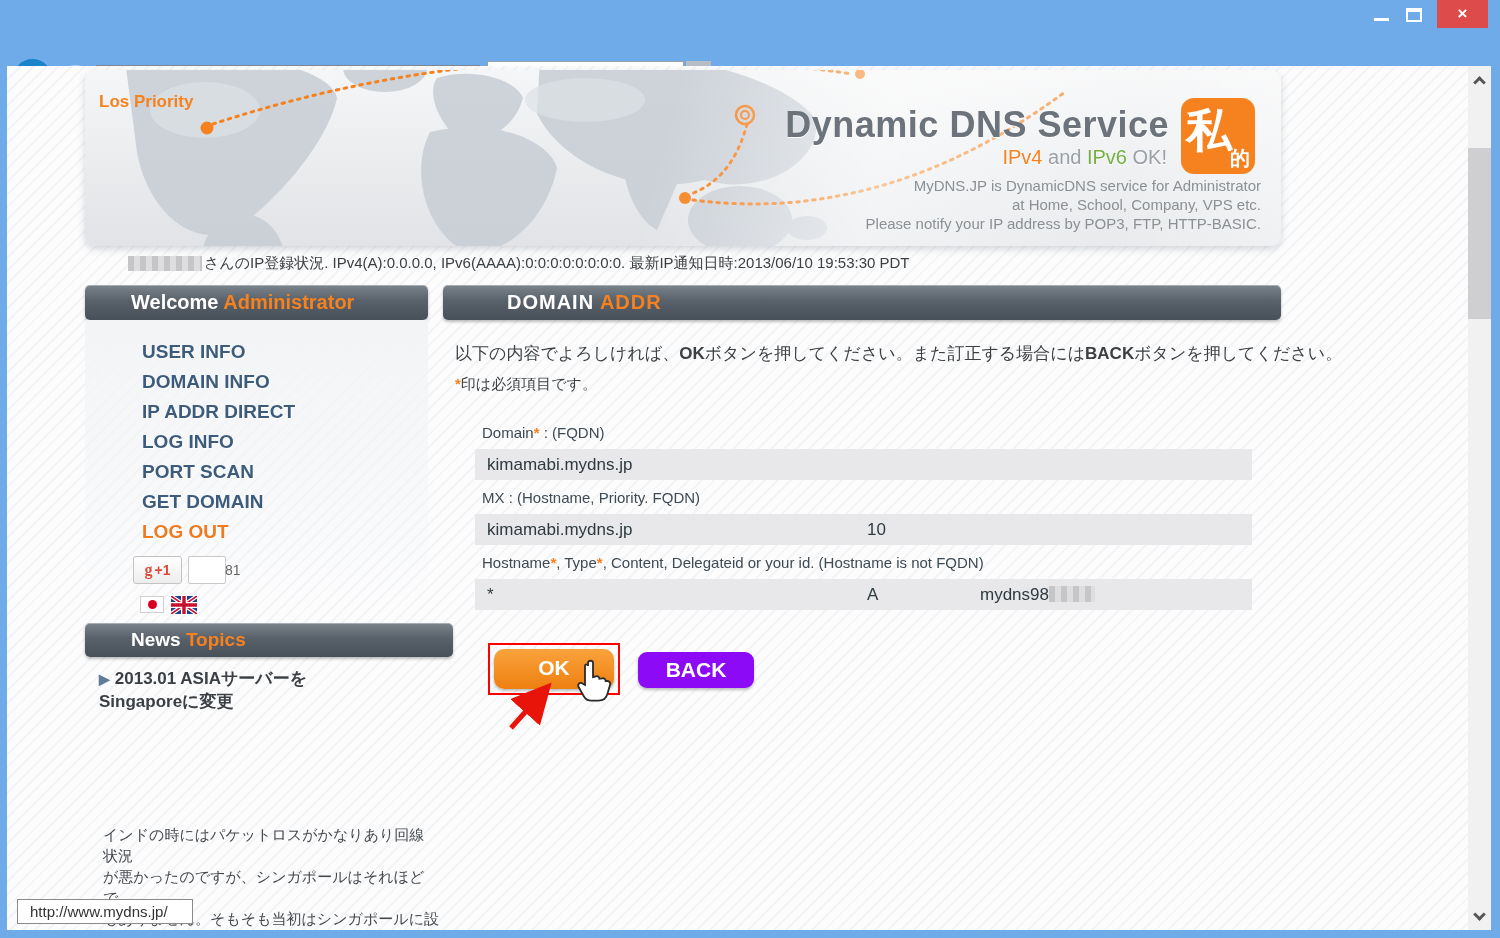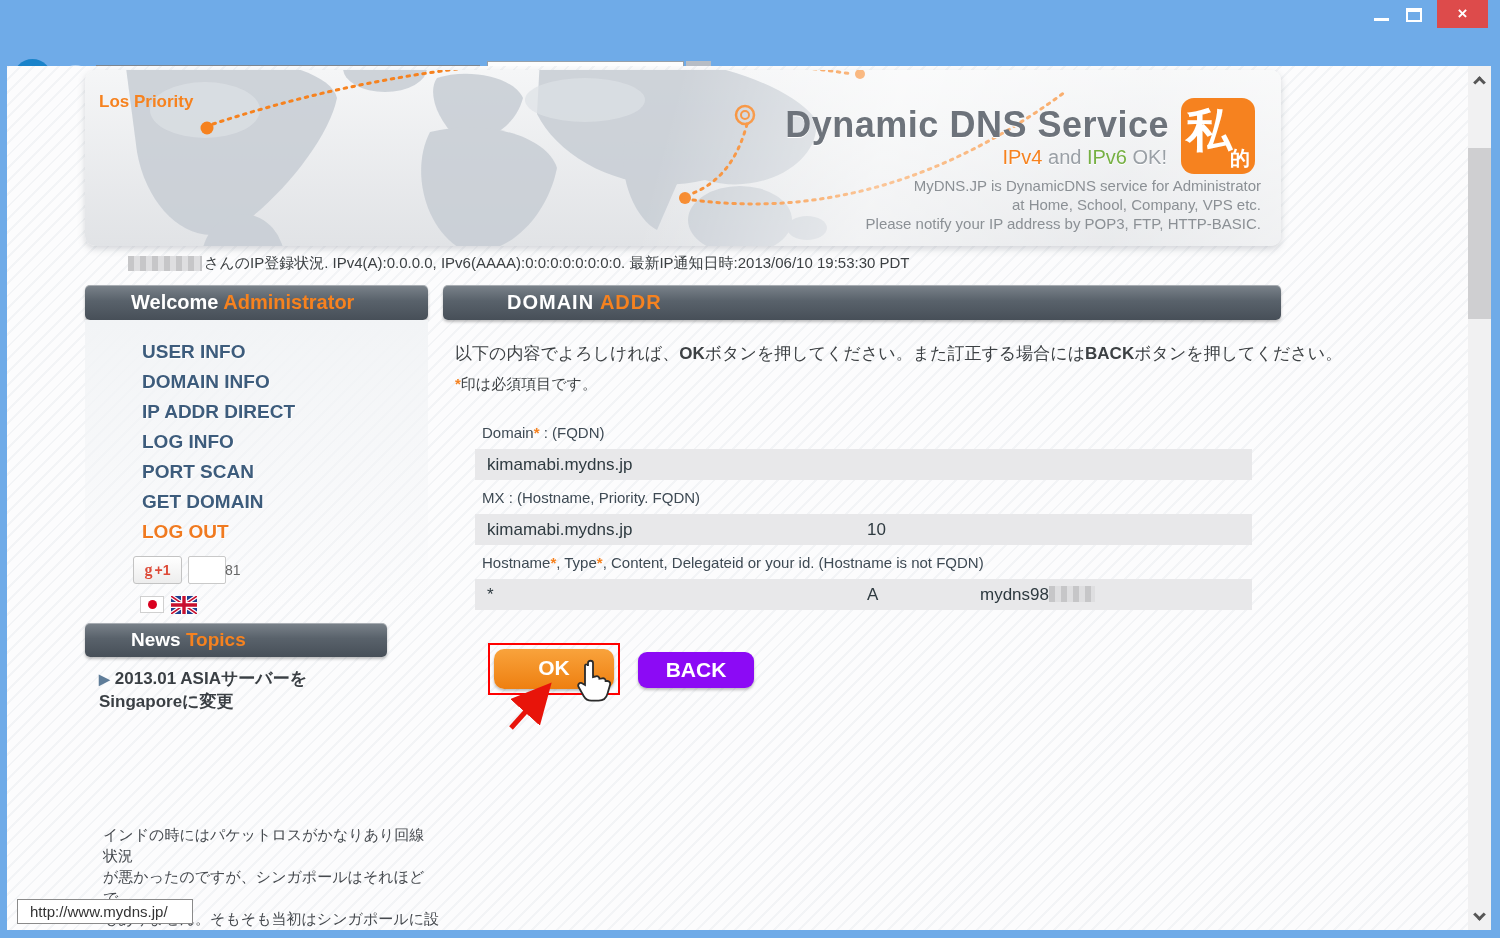--- a/index.html
+++ b/index.html
@@ -78,21 +78,21 @@
   .plusone-btn { position:absolute; left:126px; top:490px; width:49px; height:28px; background:linear-gradient(#fff,#ededed); border:1px solid #c3c3c3; border-radius:3px; display:flex; align-items:center; justify-content:center; gap:2px; font-weight:bold; }
   .plusone-btn .g { color:#dd4b39; font-size:16px; font-family:"Liberation Serif",serif; }
   .plusone-btn .p1 { color:#dd4b39; font-size:14px; }
   .plusone-count { position:absolute; left:181px; top:490px; width:38px; height:28px; background:#fff; border:1px solid #c9c9c9; border-radius:2px; font-size:14px; color:#666; text-align:center; line-height:26px;padding-left:36px; }
   .flag { position:absolute; top:530px; width:24px; height:17px; border:1px solid #d0d0d0; }
   .flag-jp { left:133px; background:#fff; }
   .flag-jp i { position:absolute; left:7px; top:3px; width:9px; height:9px; border-radius:50%; background:#d9001f; }
   .flag-uk { left:164px; border:none; width:26px; height:18px; }
 
   
-  .news-hdr { left:78px; top:557px; width:302px; height:34px; font-size:19px; padding-left:22px; line-height:33px; }
+  .news-hdr { left:78px; top:557px; width:368px; height:34px; font-size:19px; padding-left:22px; line-height:33px; }
   .news-h1 { position:absolute; left:92px; top:601px; font-size:17px; font-weight:bold; color:#3a3f44; }
   .news-h1 .tri { color:#5f7d99; font-size:14px; margin-right:5px; }
   .news-h2 { position:absolute; left:92px; top:624px; font-size:17px; font-weight:bold; color:#3a3f44; }
   .news-p { position:absolute; left:96px; width:336px; font-size:15px; line-height:22px; color:#45494e; white-space:pre-line; }
   .news-p.p1 { top:650px; }
   .news-p.p2 { top:758px; line-height:21px; }
 
   
   .main-hdr { left:436px; top:219px; width:838px; font-size:20px; padding-left:40px; letter-spacing:1px; }
   .instruction { position:absolute; left:448px; top:266px; font-size:17px; color:#3c4043; white-space:nowrap;margin-top:10px; }

